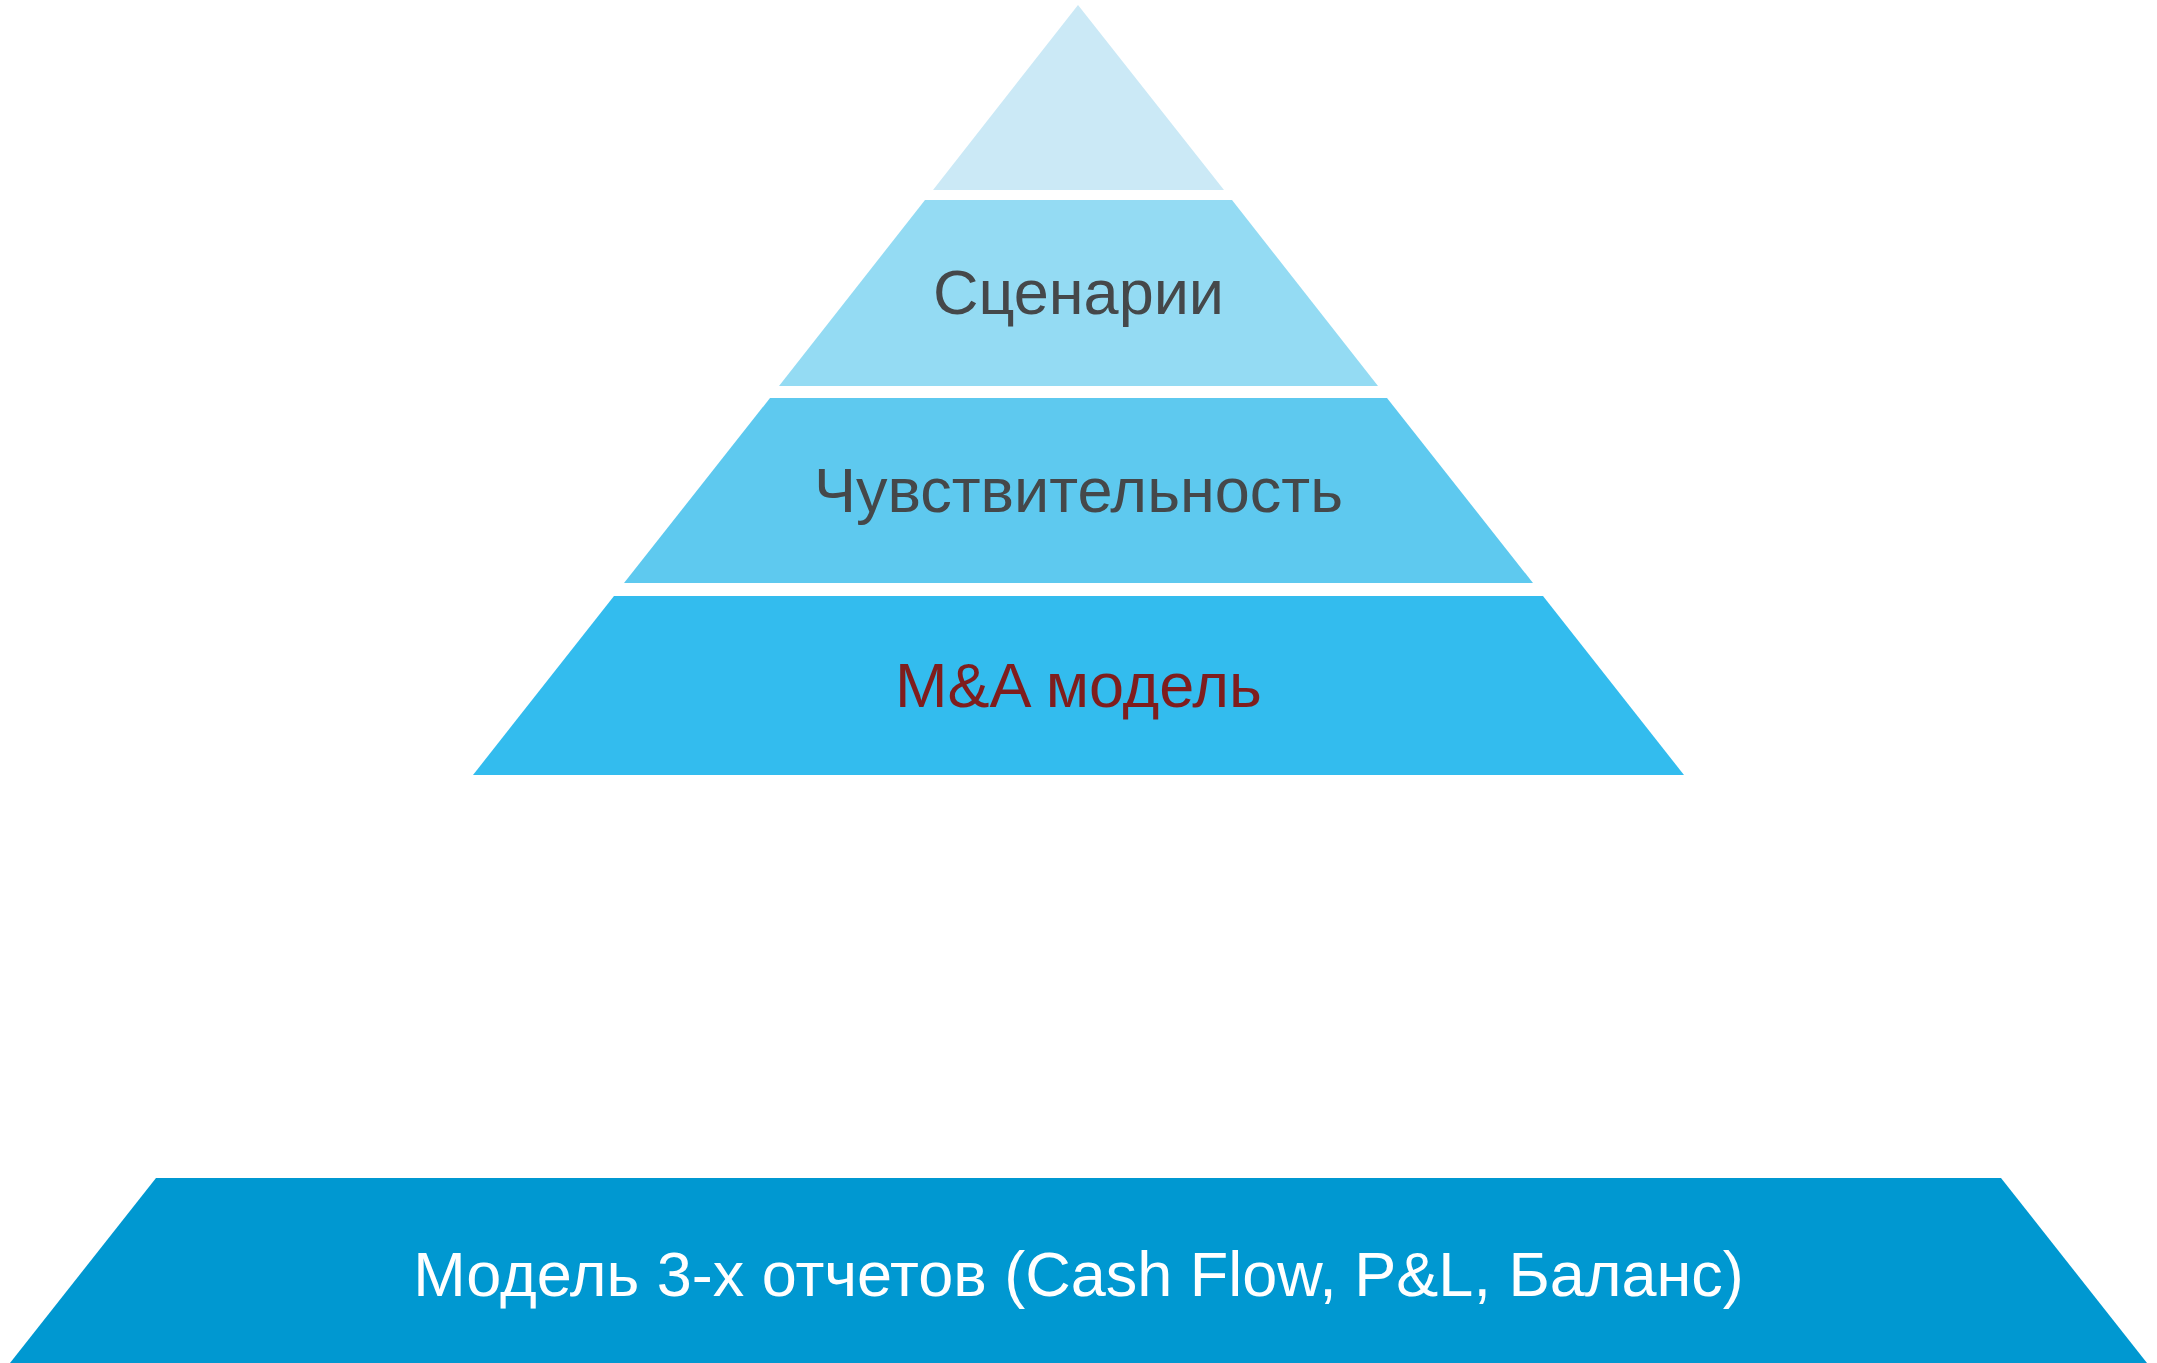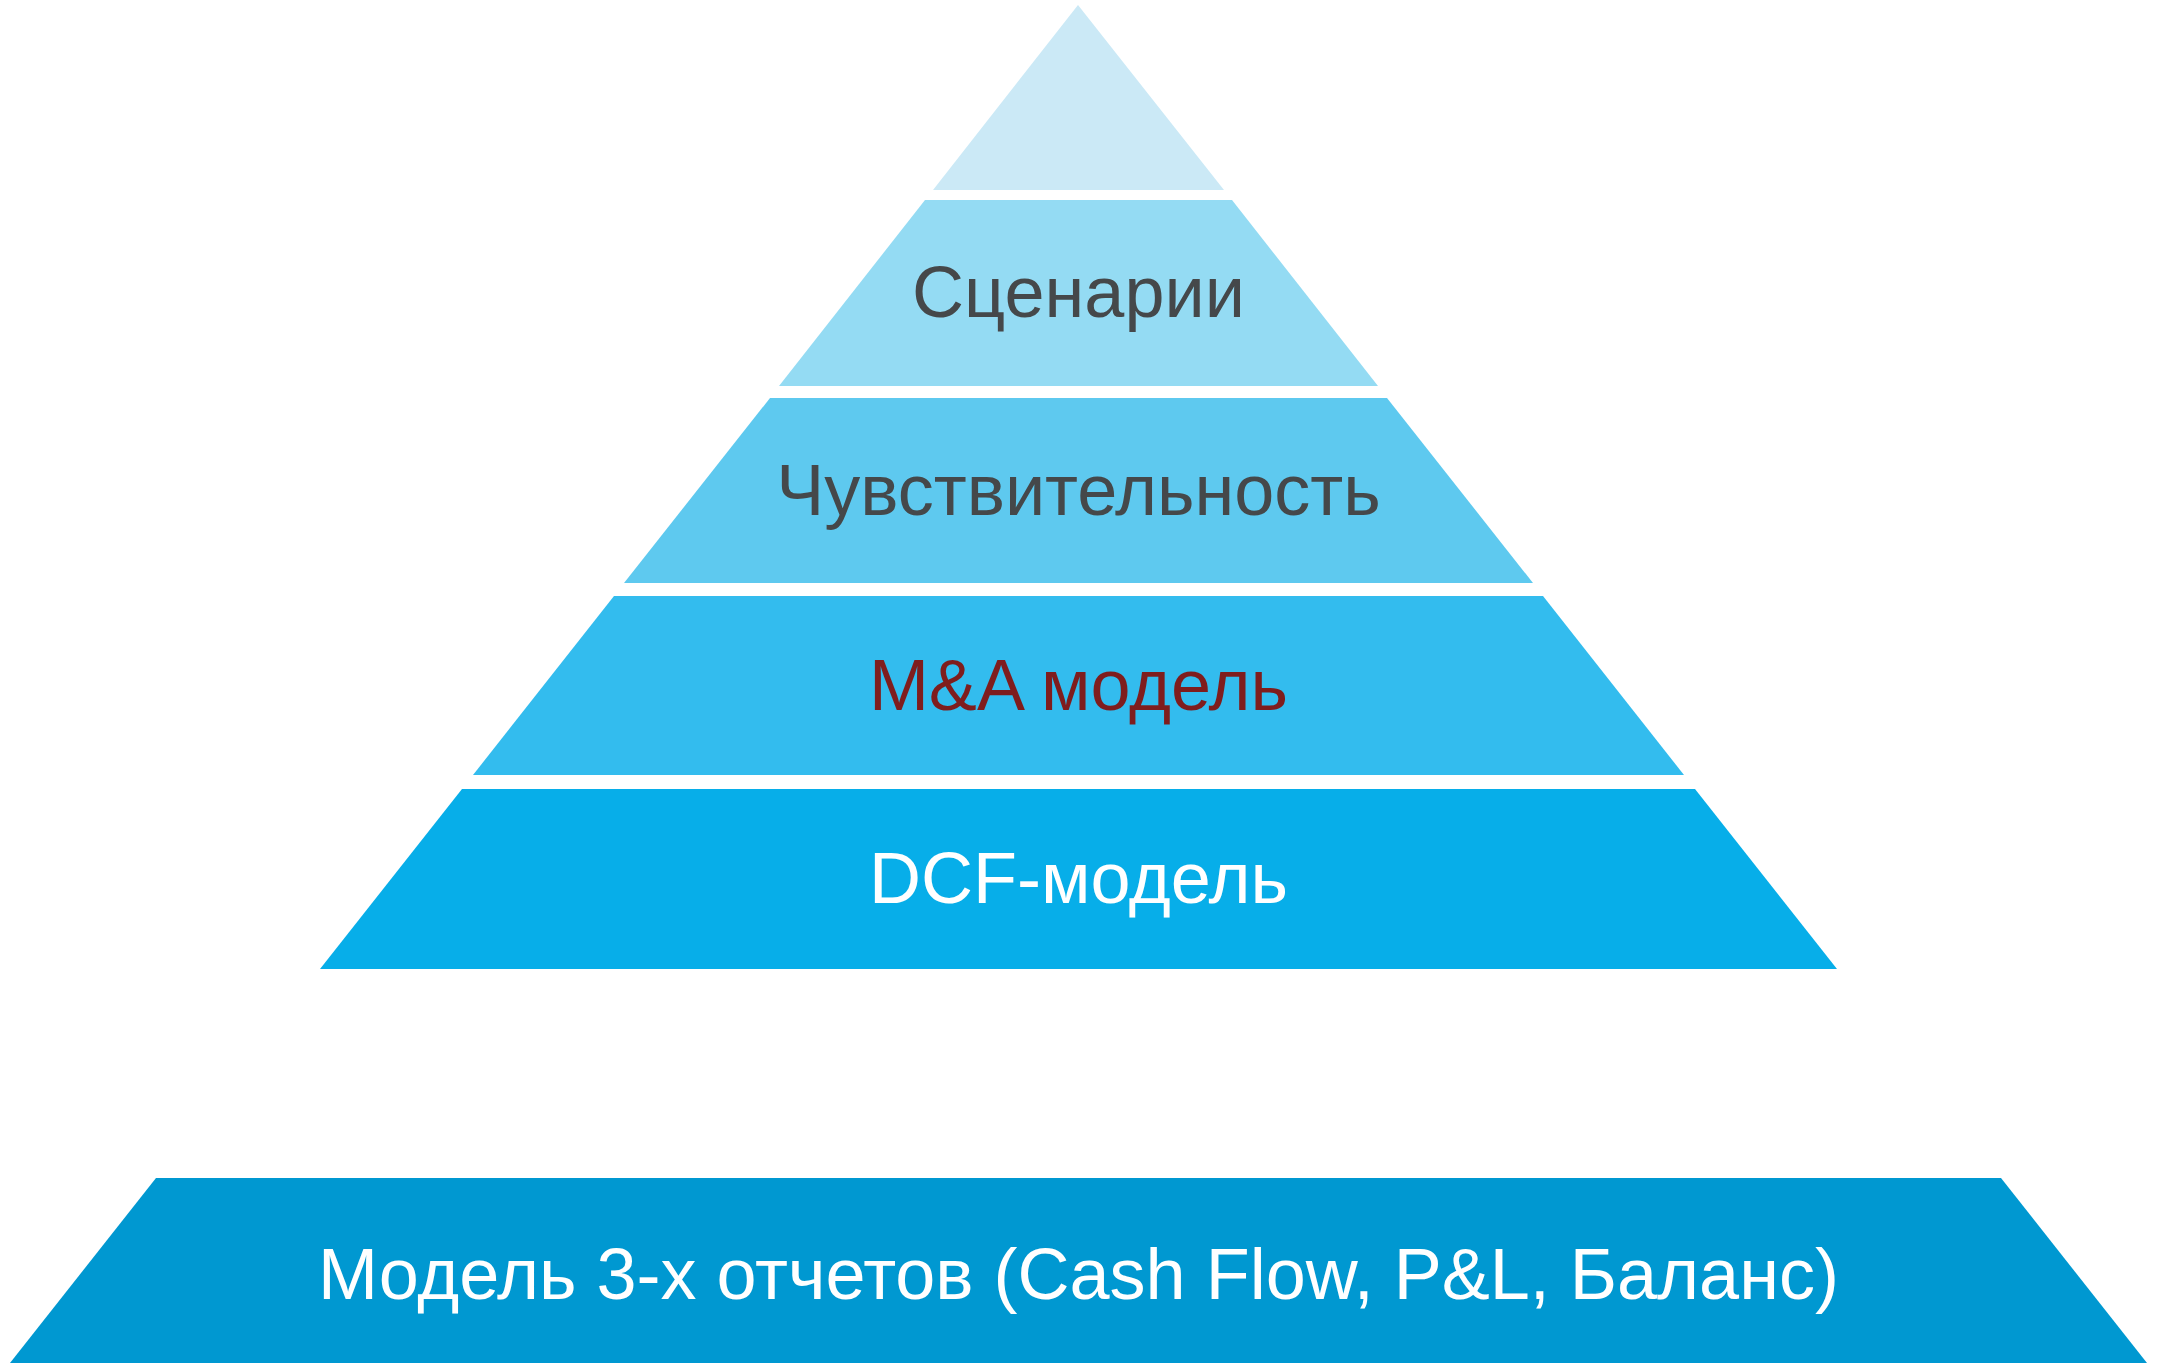--- a/index.html
+++ b/index.html
@@ -17,21 +17,21 @@
   }
   .level {
     position: absolute;
     left: 0;
     width: 2157px;
     display: flex;
     align-items: center;
     justify-content: center;
   }
   .level .lbl {
-    font-size: 72px;
+    font-size: 63px;
     line-height: 1.1;
     white-space: nowrap;
     text-align: center;
   }
   
   .lv0 { top: 5px;    height: 185px; clip-path: polygon(1078px 0, 1224px 185px, 933px 185px); }
   .lv1 { top: 200px;  height: 186px; clip-path: polygon(925px 0, 1232px 0, 1378px 186px, 779px 186px); }
   .lv2 { top: 398px;  height: 185px; clip-path: polygon(770px 0, 1387px 0, 1533px 185px, 624px 185px); }
   .lv3 { top: 596px;  height: 179px; clip-path: polygon(614px 0, 1543px 0, 1684px 179px, 473px 179px); }
   .lv4 { top: 789px;  height: 180px; clip-path: polygon(462px 0, 1695px 0, 1837px 180px, 320px 180px); }
@@ -50,22 +50,19 @@
   </div>
 
   <div class="level lv2" style="background: rgb(94, 201, 239);">
     <span class="lbl" style="color: rgb(69, 72, 74);">Чувствительность</span>
   </div>
 
   <div class="level lv3" style="background: rgb(51, 188, 238);">
     <span class="lbl" style="color: #7f1d1d;">M&amp;A модель</span>
   </div>
 
-  <div class="level lv4" style="background: rgb(7, 174, 233);">
-    <span class="lbl" style="color: rgb(255, 255, 255);">DCF-модель</span>
-  </div>
 
 
   <div class="level lv6" style="background: rgb(0, 152, 209);">
     <span class="lbl" style="color: rgb(255, 255, 255); margin-top: 8px;">Модель 3-х отчетов (Cash Flow, P&amp;L, Баланс)</span>
   </div>
 
 </div>
 
 </body></html>

